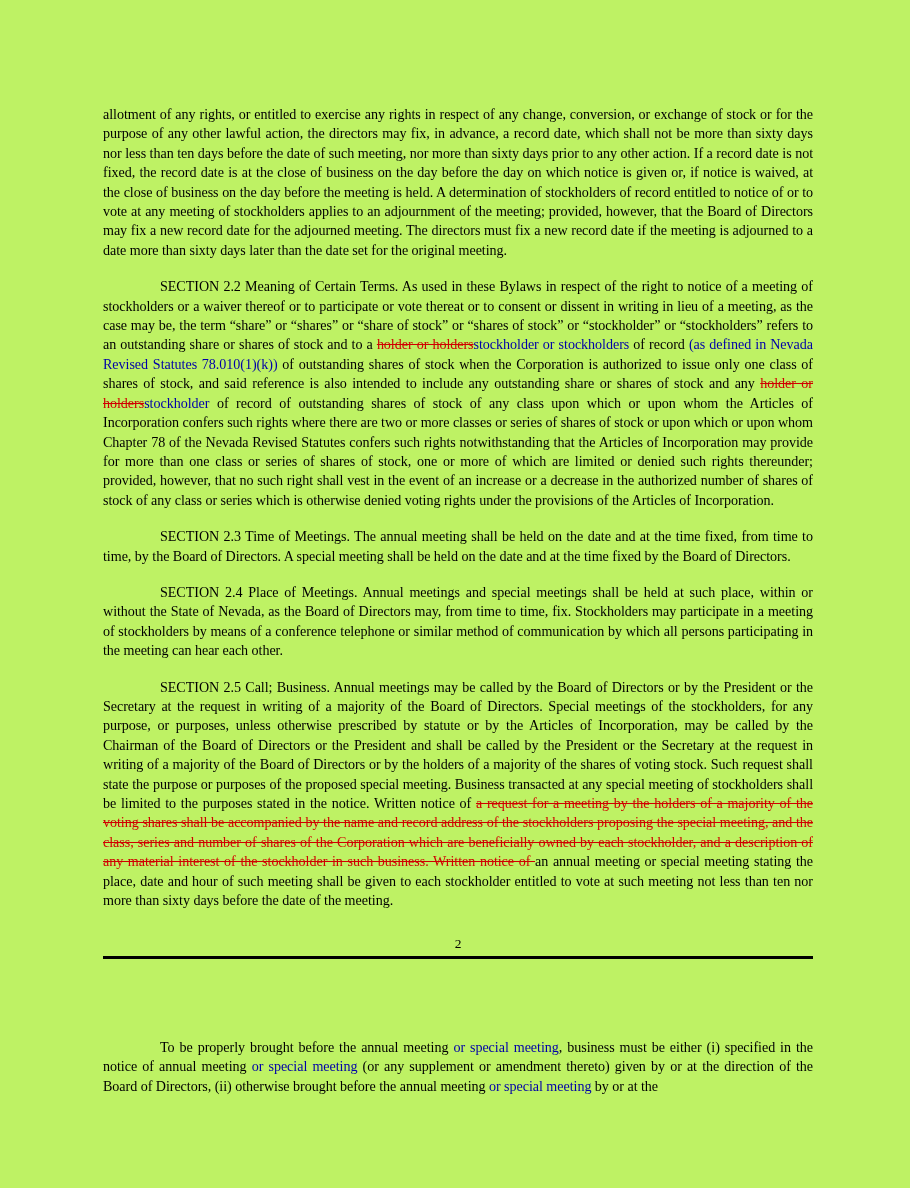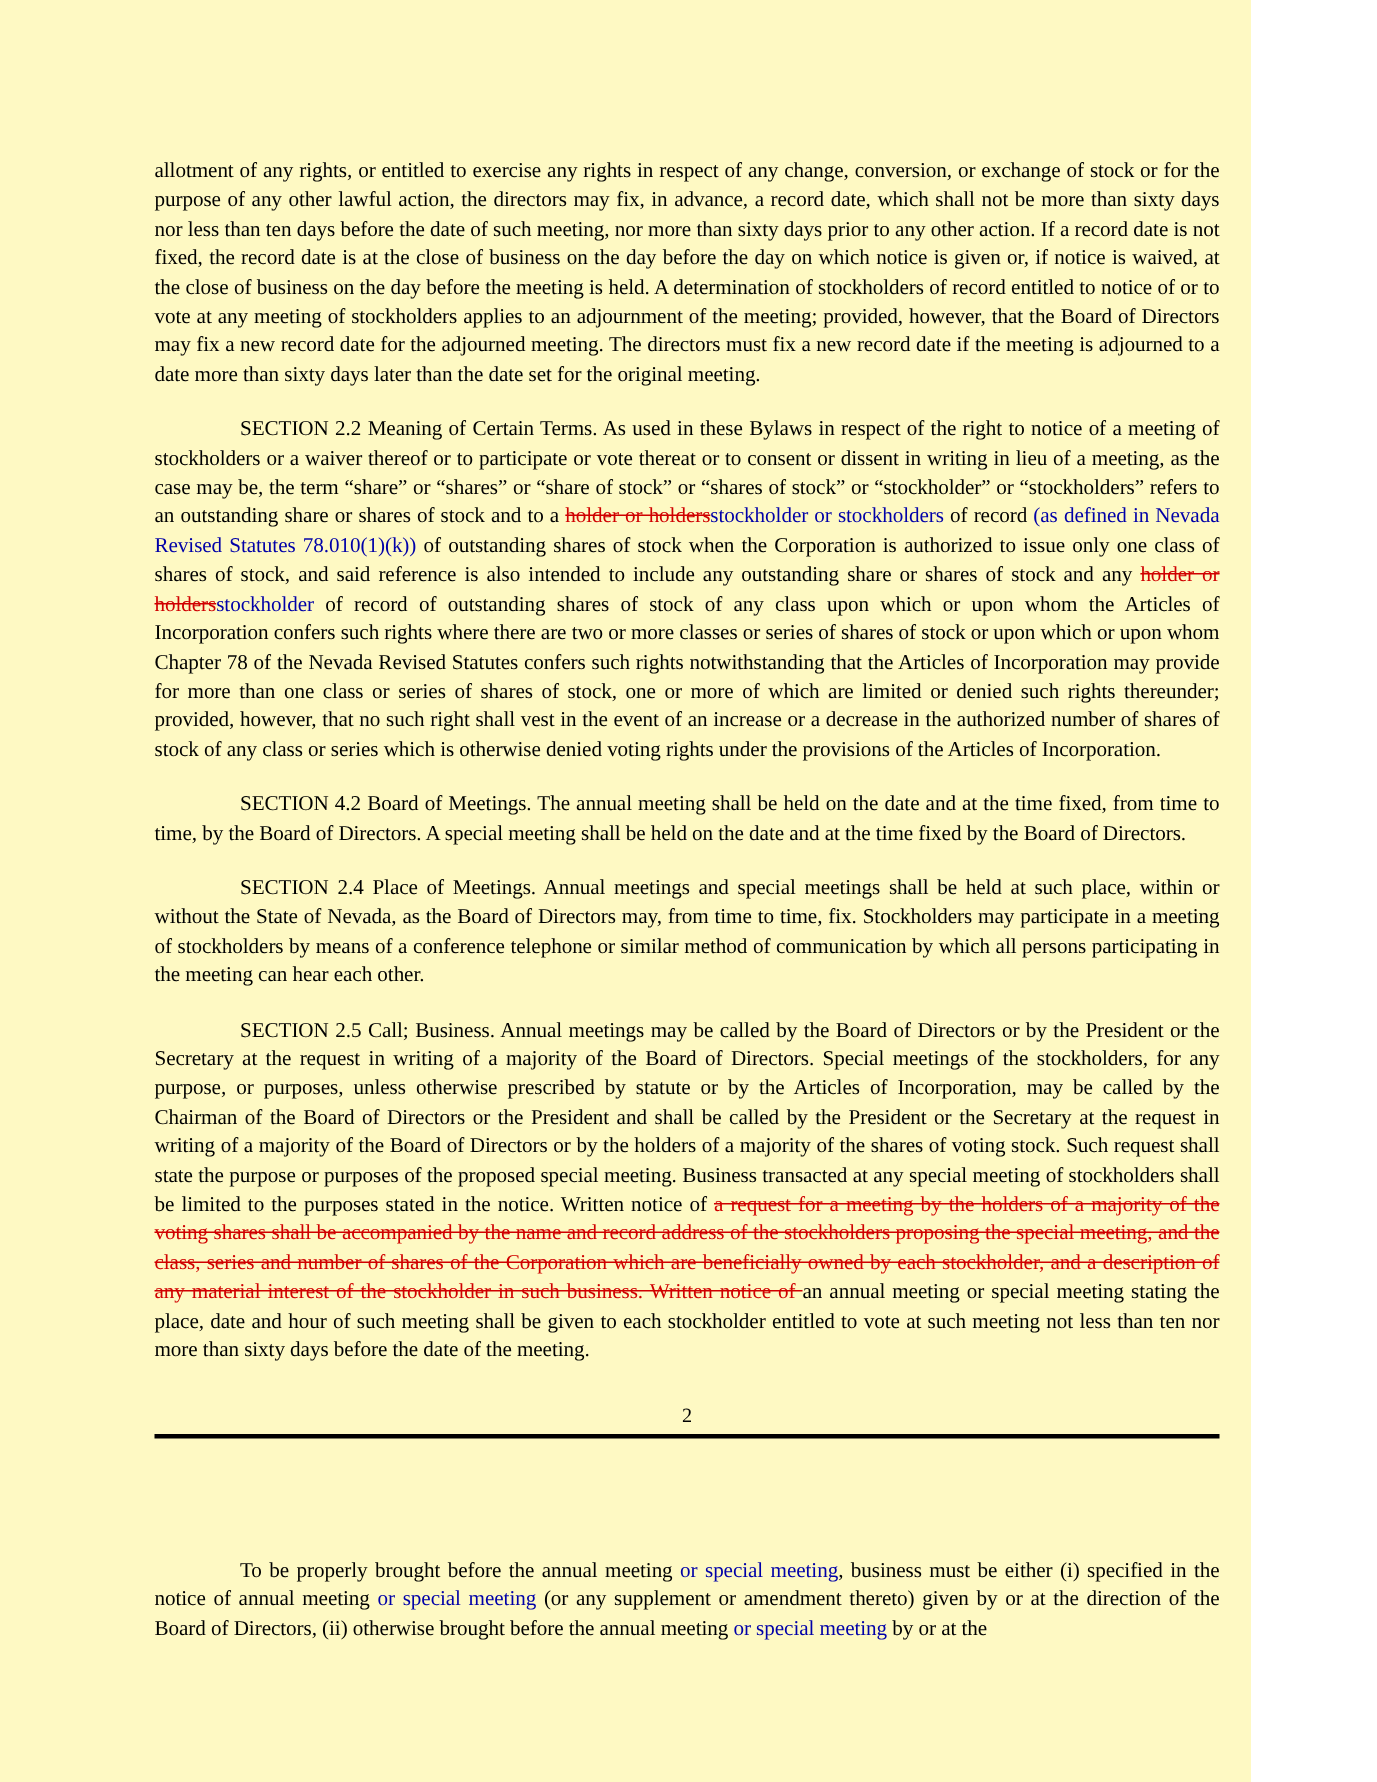--- a/index.html
+++ b/index.html
@@ -9,23 +9,23 @@
     background: #ffffff;
   }
   body {
     width: 918px;
     height: 1188px;
     overflow: hidden;
     font-family: "Liberation Serif", "DejaVu Serif", serif;
   }
   .page {
     position: relative;
-    width: 834px;
+    width: 910px;
     height: 1188px;
-    background: #fef9c3;
+    background: #bef264;
   }
   .content {
     position: absolute;
     left: 103px;
     top: 105px;
     width: 710px;
   }
   p.para {
     margin: 0 0 17px 0;
     font-size: 14.1px;
@@ -86,21 +86,21 @@
 <body>
 
 <div class="page">
 
   <div class="content">
 
     <p class="para"><span>allotment of any rights, or entitled to exercise any rights in respect of any change, conversion, or exchange of stock or for the purpose of any other lawful action, the directors may fix, in advance, a record date, which shall not be more than sixty days nor less than ten days before the date of such meeting, nor more than sixty days prior to any other action. If a record date is not fixed, the record date is at the close of business on the day before the day on which notice is given or, if notice is waived, at the close of business on the day before the meeting is held. A determination of stockholders of record entitled to notice of or to vote at any meeting of stockholders applies to an adjournment of the meeting; provided, however, that the Board of Directors may fix a new record date for the adjourned meeting. The directors must fix a new record date if the meeting is adjourned to a date more than sixty days later than the date set for the original meeting.</span></p>
 
     <p class="para indent"><span class="sec-label">SECTION 2.2</span> <span class="sec-title">Meaning of Certain Terms</span><span>. As used in these Bylaws in respect of the right to notice of a meeting of stockholders or a waiver thereof or to participate or vote thereat or to consent or dissent in writing in lieu of a meeting, as the case may be, the term “share” or “shares” or “share of stock” or “shares of stock” or “stockholder” or “stockholders” refers to an outstanding share or shares of stock and to a </span><span class="del">holder or holders</span><span class="ins">stockholder or stockholders</span><span> of record </span><span class="ins">(as defined in Nevada Revised Statutes 78.010(1)(k))</span><span> of outstanding shares of stock when the Corporation is authorized to issue only one class of shares of stock, and said reference is also intended to include any outstanding share or shares of stock and any </span><span class="del">holder or holders</span><span class="ins">stockholder</span><span> of record of outstanding shares of stock of any class upon which or upon whom the Articles of Incorporation confers such rights where there are two or more classes or series of shares of stock or upon which or upon whom Chapter 78 of the Nevada Revised Statutes confers such rights notwithstanding that the Articles of Incorporation may provide for more than one class or series of shares of stock, one or more of which are limited or denied such rights thereunder; provided, however, that no such right shall vest in the event of an increase or a decrease in the authorized number of shares of stock of any class or series which is otherwise denied voting rights under the provisions of the Articles of Incorporation.</span></p>
 
-    <p class="para indent"><span class="sec-label">SECTION 4.2</span> <span class="sec-title">Board of Meetings</span><span>. The annual meeting shall be held on the date and at the time fixed, from time to time, by the Board of Directors. A special meeting shall be held on the date and at the time fixed by the Board of Directors.</span></p>
+    <p class="para indent"><span class="sec-label">SECTION 2.3</span> <span class="sec-title">Time of Meetings</span><span>. The annual meeting shall be held on the date and at the time fixed, from time to time, by the Board of Directors. A special meeting shall be held on the date and at the time fixed by the Board of Directors.</span></p>
 
     <p class="para indent"><span class="sec-label">SECTION 2.4</span> <span class="sec-title">Place of Meetings</span><span>. Annual meetings and special meetings shall be held at such place, within or without the State of Nevada, as the Board of Directors may, from time to time, fix. Stockholders may participate in a meeting of stockholders by means of a conference telephone or similar method of communication by which all persons participating in the meeting can hear each other.</span></p>
 
     <p class="para indent tight"><span class="sec-label">SECTION 2.5</span> <span class="sec-title">Call; Business</span><span>. Annual meetings may be called by the Board of Directors or by the President or the Secretary at the request in writing of a majority of the Board of Directors. Special meetings of the stockholders, for any purpose, or purposes, unless otherwise prescribed by statute or by the Articles of Incorporation, may be called by the Chairman of the Board of Directors or the President and shall be called by the President or the Secretary at the request in writing of a majority of the Board of Directors or by the holders of a majority of the shares of voting stock. Such request shall state the purpose or purposes of the proposed special meeting. Business transacted at any special meeting of stockholders shall be limited to the purposes stated in the notice. Written notice of </span><span class="del">a request for a meeting by the holders of a majority of the voting shares shall be accompanied by the name and record address of the stockholders proposing the special meeting, and the class, series and number of shares of the Corporation which are beneficially owned by each stockholder, and a description of any material interest of the stockholder in such business. Written notice of </span><span>an annual meeting or special meeting stating the place, date and hour of such meeting shall be given to each stockholder entitled to vote at such meeting not less than ten nor more than sixty days before the date of the meeting.</span></p>
 
   </div>
 
   <div class="pagebreak" style="top: 936px;">
     <div class="page-number">2</div>
     <div class="page-rule"></div>

